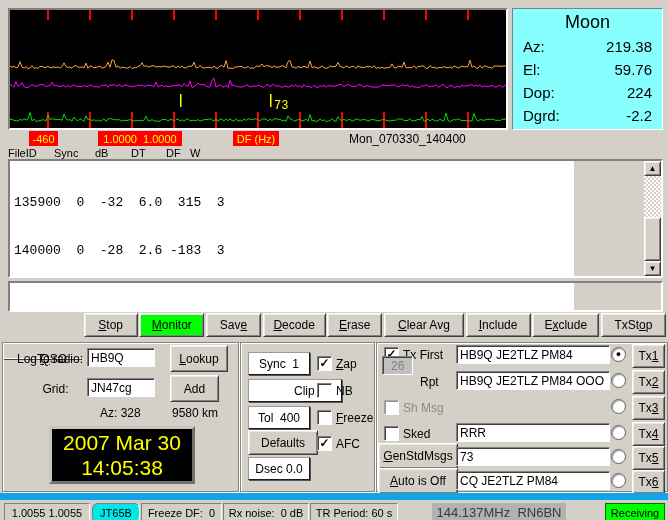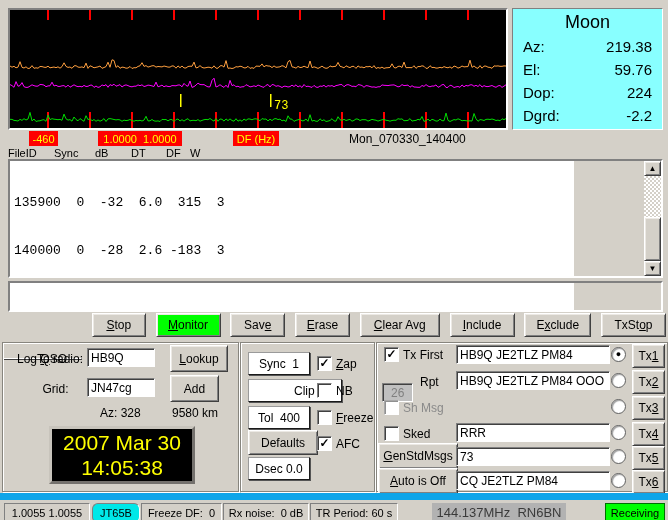--- a/index.html
+++ b/index.html
@@ -156,20 +156,23 @@
       </div>
     <div class="btn raised" style="width:52px;">
       <span><span></span><span class="u">S</span><span>top</span></span>
       </div>
     <div class="btn raised" style="width:63px;background:#00ff00;">
       <span><span></span><span class="u">M</span><span>onitor</span></span>
       </div>
     <div class="btn raised" style="width:53px;">
       <span><span>Sav</span><span class="u">e</span><span></span></span>
       </div>
+    <div class="btn raised" style="width:61px;">
+      <span><span></span><span class="u">D</span><span>ecode</span></span>
+      </div>
     <div class="btn raised" style="width:53px;">
       <span><span></span><span class="u">E</span><span>rase</span></span>
       </div>
     <div class="btn raised" style="width:78px;">
       <span><span></span><span class="u">C</span><span>lear Avg</span></span>
       </div>
     <div class="btn raised" style="width:63px;">
       <span><span></span><span class="u">I</span><span>nclude</span></span>
       </div>
     <div class="btn raised" style="width:65px;">
@@ -237,21 +240,21 @@
   <div class="abs lbl" style="left:336px;top:437px;">
     <span>AFC</span><span class="u"></span><span></span></div>
 
   <div class="abs gb" style="left:376px;top:342px;width:290px;height:148px;"></div>
 
   <div class="cb abs" style="left:384px;top:347px;">
     <span>✓</span>
     </div>
   <div class="abs lbl" style="left:403px;top:348px;">Tx First</div>
 
-  <input class="txt" disabled="" style="left: 382px; top: 383px; width: 18px; height: 17px; padding-left: 8px;" value="26">
+  <input class="txt" disabled="" style="left: 382px; top: 356px; width: 18px; height: 17px; padding-left: 8px;" value="26">
   <div class="abs lbl" style="left:420px;top:375px;">Rpt</div>
 
   <div class="cb abs disabled" style="left:384px;top:400px;">
     <span></span>
     </div>
   <div class="abs lbl" style="left:403px;top:401px;color:#8a8a8a;">Sh Msg</div>
 
   <div class="cb abs" style="left:384px;top:426px;">
     <span></span>
     </div>

